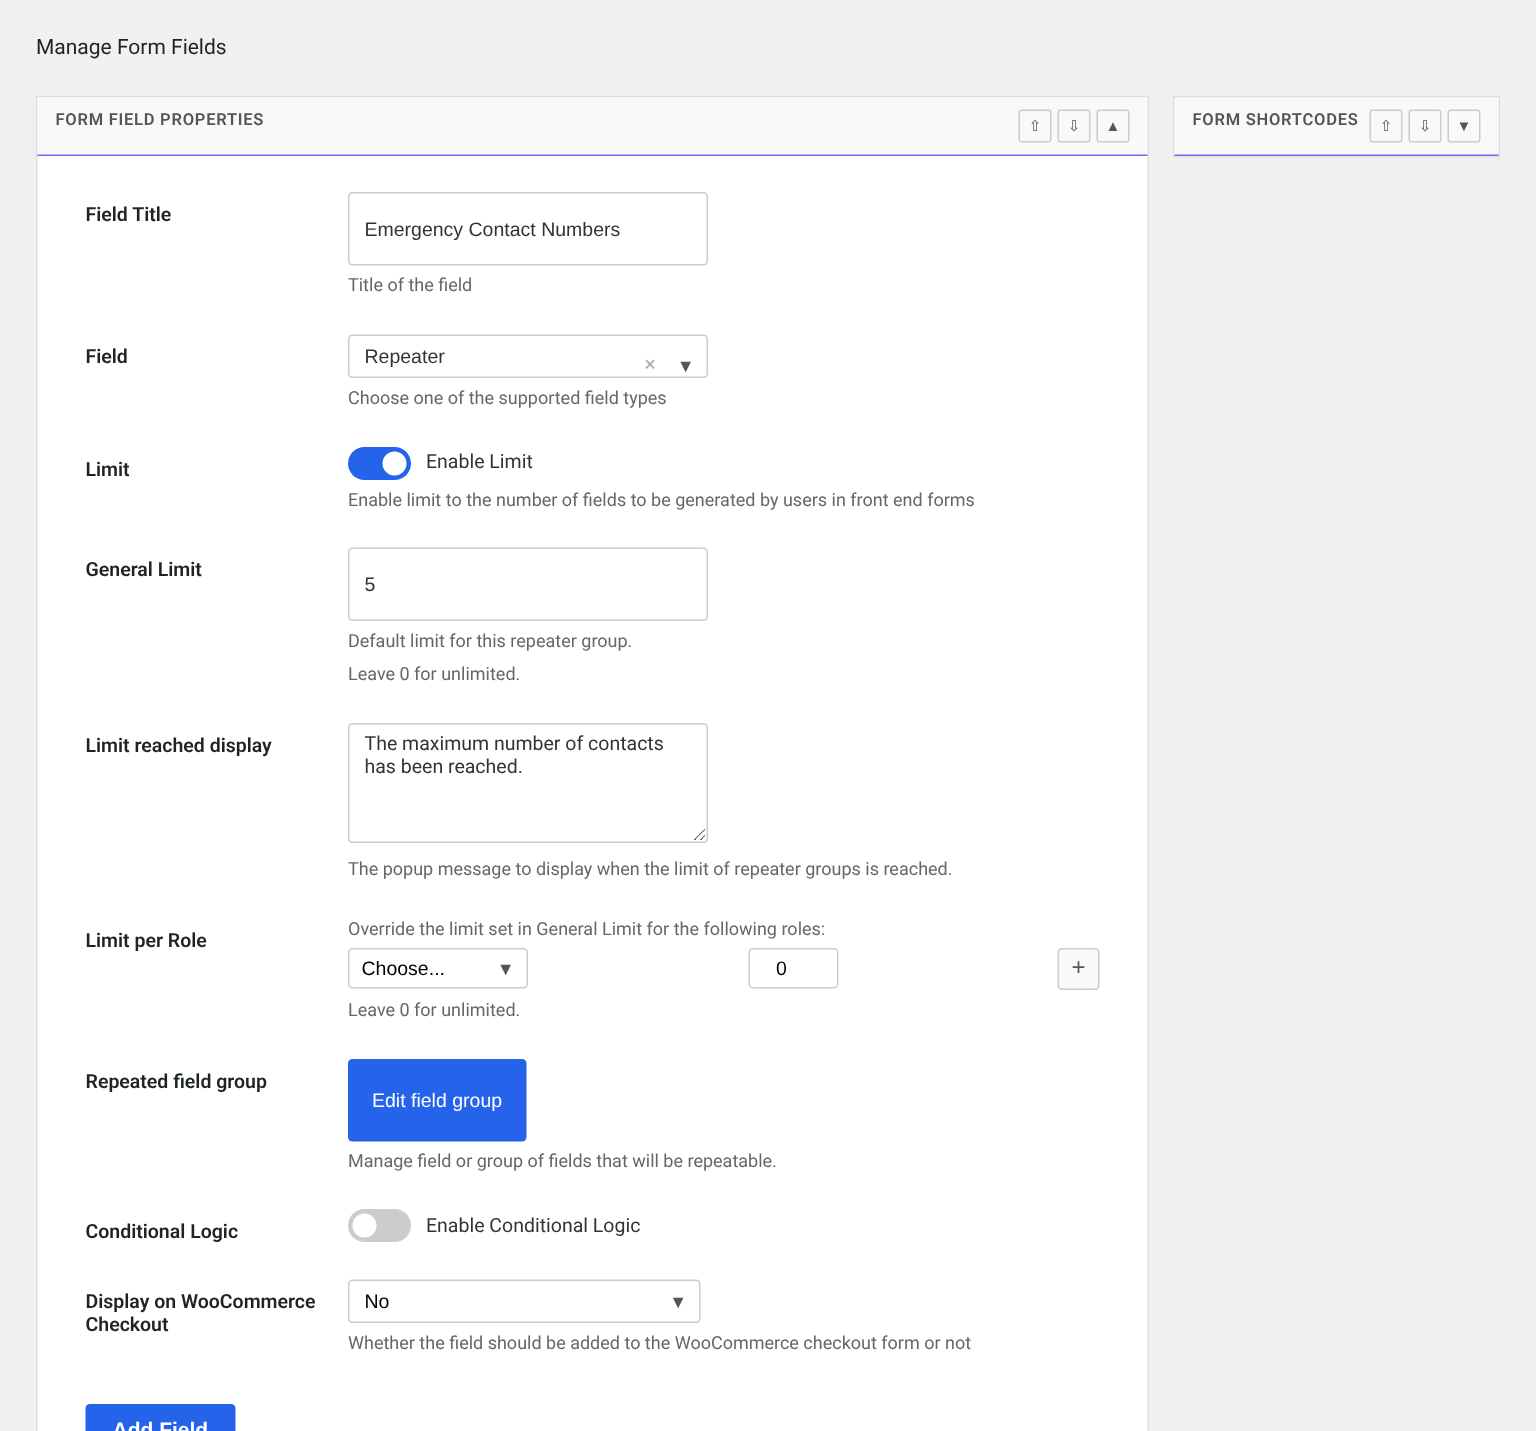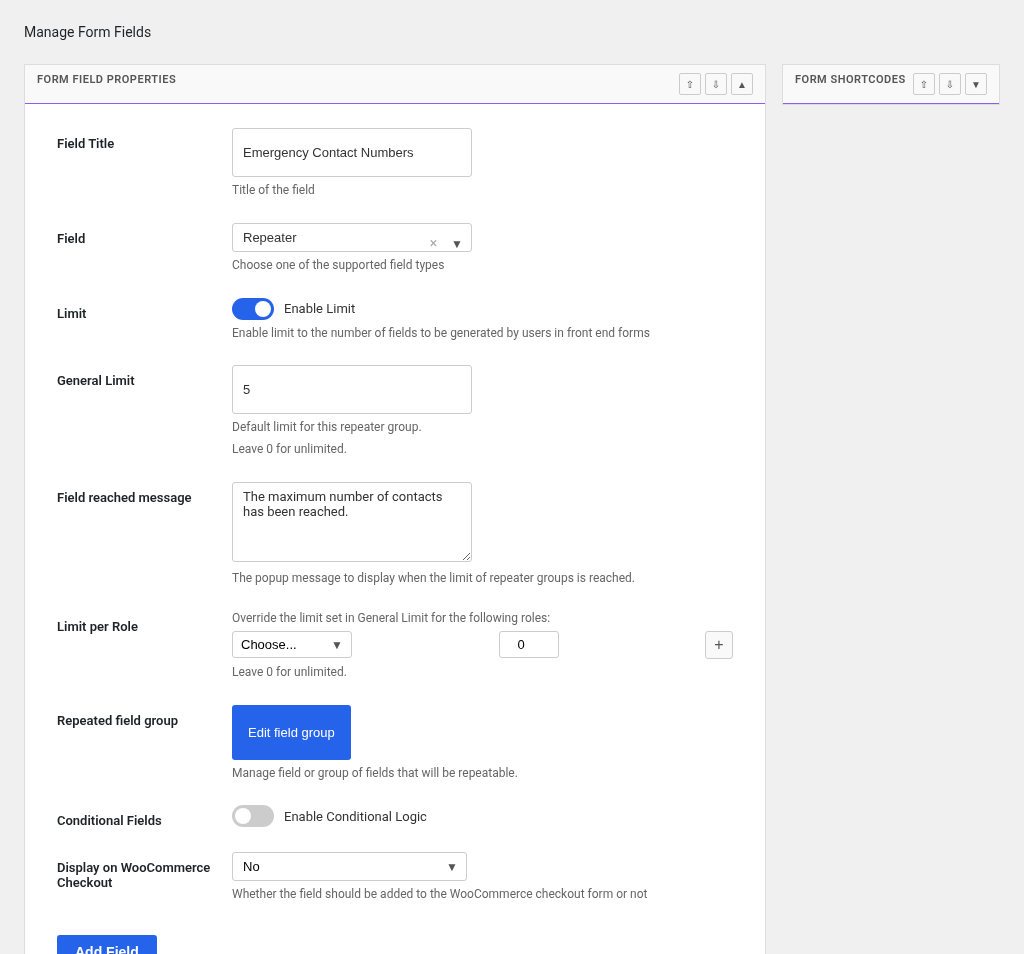--- a/index.html
+++ b/index.html
@@ -364,21 +364,21 @@
           <div class="form-label">General Limit</div>
           <div class="form-content">
             <input type="text" class="form-input form-input-wide" value="5" style="">
             <div class="form-hint">Default limit for this repeater group.</div>
             <div class="form-hint">Leave 0 for unlimited.</div>
           </div>
         </div>
 
         
         <div class="form-row">
-          <div class="form-label">Field reached message</div>
+          <div class="form-label">Limit reached display</div>
           <div class="form-content">
             <textarea class="form-textarea" style="">The maximum number of contacts has been reached.</textarea>
             <div class="form-hint">The popup message to display when the limit of repeater groups is reached.</div>
           </div>
         </div>
 
         
         <div class="form-row">
           <div class="form-label">Limit per Role</div>
           <div class="form-content">
@@ -401,21 +401,21 @@
         <div class="form-row">
           <div class="form-label">Repeated field group</div>
           <div class="form-content">
             <button class="btn-primary">Edit field group</button>
             <div class="form-hint">Manage field or group of fields that will be repeatable.</div>
           </div>
         </div>
 
         
         <div class="form-row">
-          <div class="form-label">Conditional Fields</div>
+          <div class="form-label">Conditional Logic</div>
           <div class="form-content">
             <div class="toggle-row">
               <label class="toggle toggle-off">
                 <input type="checkbox" style="">
                 <span class="toggle-slider"></span>
               </label>
               <span class="toggle-label">Enable Conditional Logic</span>
             </div>
           </div>
         </div>

